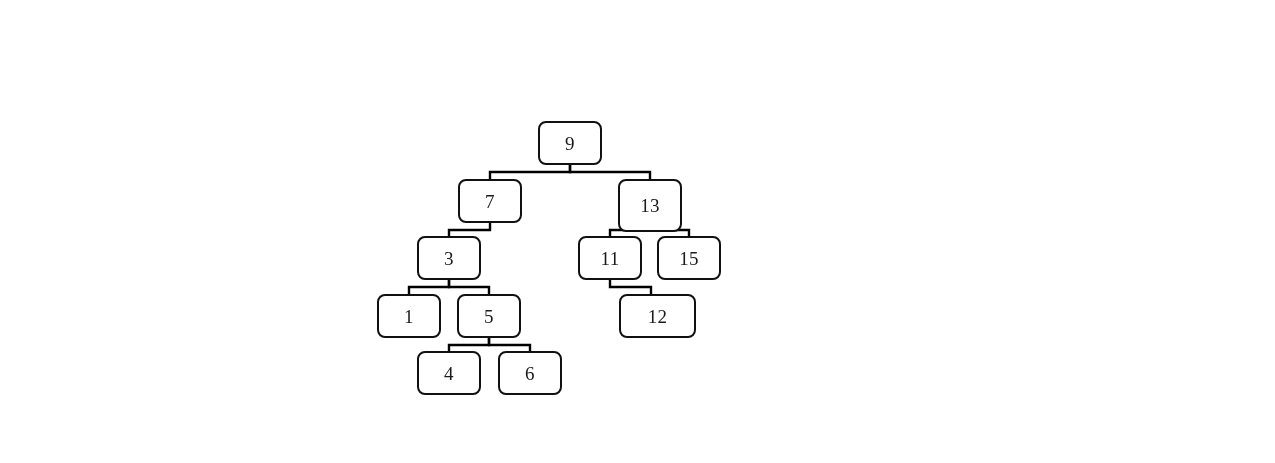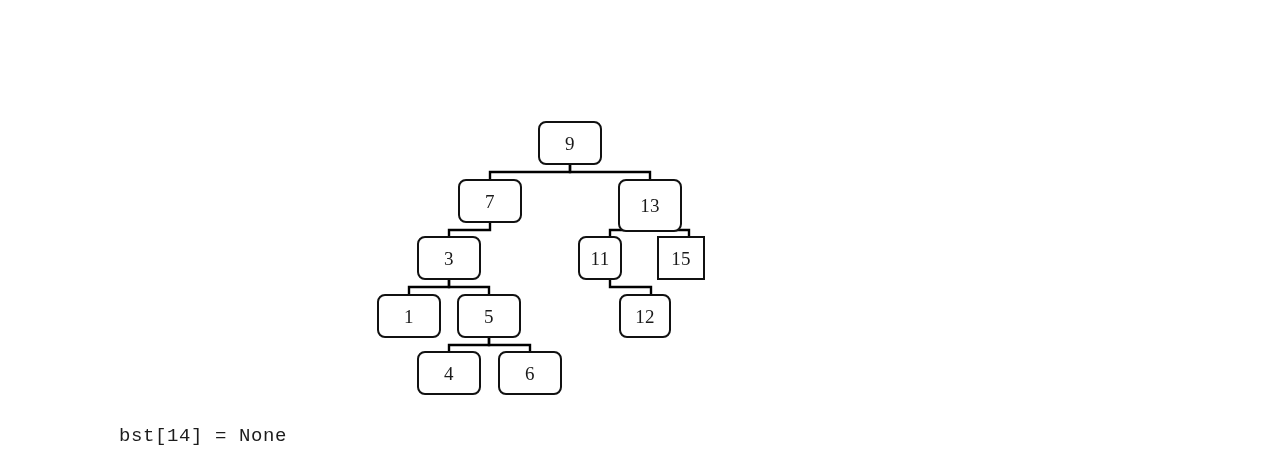--- a/index.html
+++ b/index.html
@@ -86,38 +86,37 @@
       </div>
       <div class="node-box" style="left: 458px; top: 179px; width: 64px; height: 44px; border-color: rgb(17, 17, 17); background: rgb(255, 255, 255); border-radius: 8px;">
         <span class="node-label" style="color: rgb(26, 26, 26);">7</span>
       </div>
       <div class="node-box" style="left: 618px; top: 179px; width: 64px; height: 53px; border-color: rgb(17, 17, 17); background: rgb(255, 255, 255); border-radius: 8px;">
         <span class="node-label" style="color: rgb(26, 26, 26);">13</span>
       </div>
       <div class="node-box" style="left: 417px; top: 236px; width: 64px; height: 44px; border-color: rgb(17, 17, 17); background: rgb(255, 255, 255); border-radius: 8px;">
         <span class="node-label" style="color: rgb(26, 26, 26);">3</span>
       </div>
-      <div class="node-box" style="left: 578px; top: 236px; width: 44px; height: 44px; border-color: rgb(17, 17, 17); background: rgb(255, 255, 255); border-radius: 8px;">
+      <div class="node-box" style="left: 578px; top: 236px; width: 64px; height: 44px; border-color: rgb(17, 17, 17); background: rgb(255, 255, 255); border-radius: 8px;">
         <span class="node-label" style="color: rgb(26, 26, 26);">11</span>
       </div>
-      <div class="node-box" style="left: 657px; top: 236px; width: 48px; height: 44px; border-color: rgb(17, 17, 17); background: rgb(255, 255, 255); border-radius: 0;">
+      <div class="node-box" style="left: 657px; top: 236px; width: 64px; height: 44px; border-color: rgb(17, 17, 17); background: rgb(255, 255, 255); border-radius: 8px;">
         <span class="node-label" style="color: rgb(26, 26, 26);">15</span>
       </div>
       <div class="node-box" style="left: 377px; top: 294px; width: 64px; height: 44px; border-color: rgb(17, 17, 17); background: rgb(255, 255, 255); border-radius: 8px;">
         <span class="node-label" style="color: rgb(26, 26, 26);">1</span>
       </div>
       <div class="node-box" style="left: 457px; top: 294px; width: 64px; height: 44px; border-color: rgb(17, 17, 17); background: rgb(255, 255, 255); border-radius: 8px;">
         <span class="node-label" style="color: rgb(26, 26, 26);">5</span>
       </div>
-      <div class="node-box" style="left: 619px; top: 294px; width: 52px; height: 44px; border-color: rgb(17, 17, 17); background: rgb(255, 255, 255); border-radius: 8px;">
+      <div class="node-box" style="left: 619px; top: 294px; width: 77px; height: 44px; border-color: rgb(17, 17, 17); background: rgb(255, 255, 255); border-radius: 8px;">
         <span class="node-label" style="color: rgb(26, 26, 26);">12</span>
       </div>
       <div class="node-box" style="left: 417px; top: 351px; width: 64px; height: 44px; border-color: rgb(17, 17, 17); background: rgb(255, 255, 255); border-radius: 8px;">
         <span class="node-label" style="color: rgb(26, 26, 26);">4</span>
       </div>
       <div class="node-box" style="left: 498px; top: 351px; width: 64px; height: 44px; border-color: rgb(17, 17, 17); background: rgb(255, 255, 255); border-radius: 8px;">
         <span class="node-label" style="color: rgb(26, 26, 26);">6</span>
       </div>
     </div>
 
-  <div class="caption" style="left: 119px; top: 425px; color: rgb(28, 28, 28);">bst[14] = None</div>
 
 </div>
 
 </body></html>

